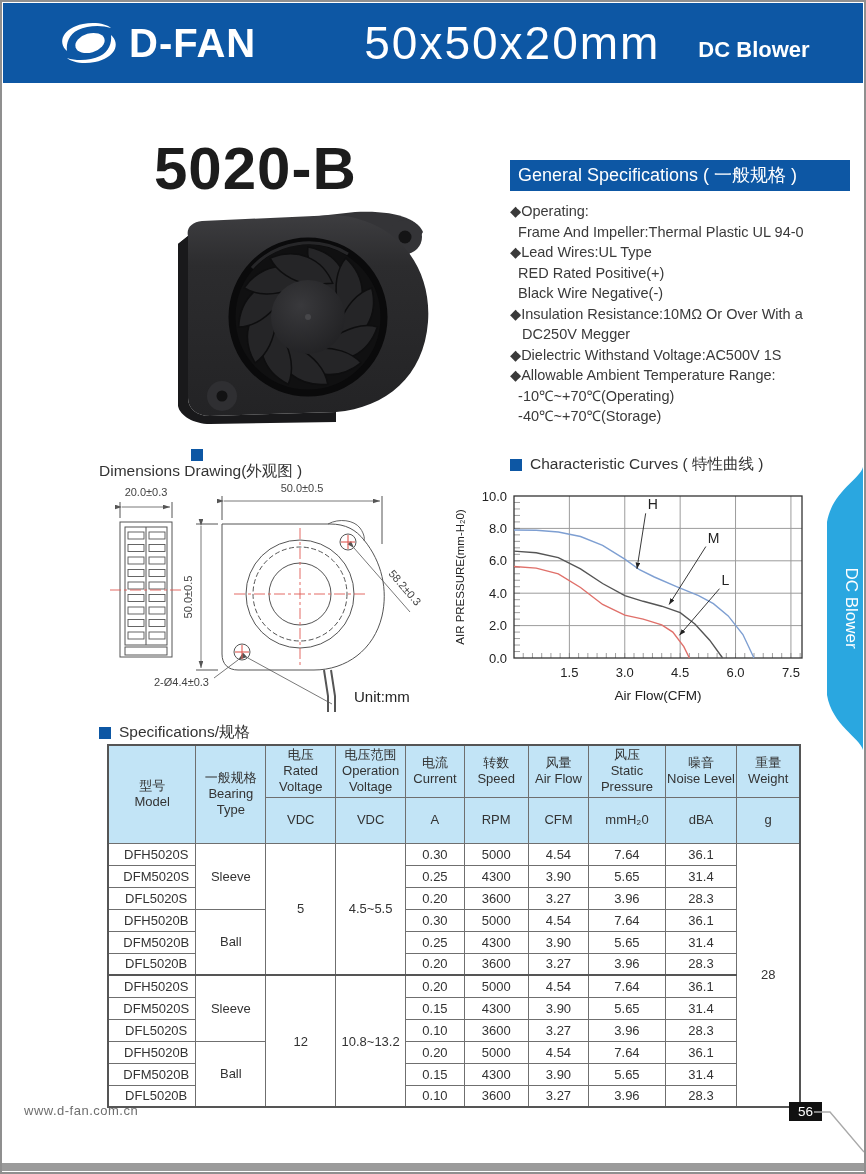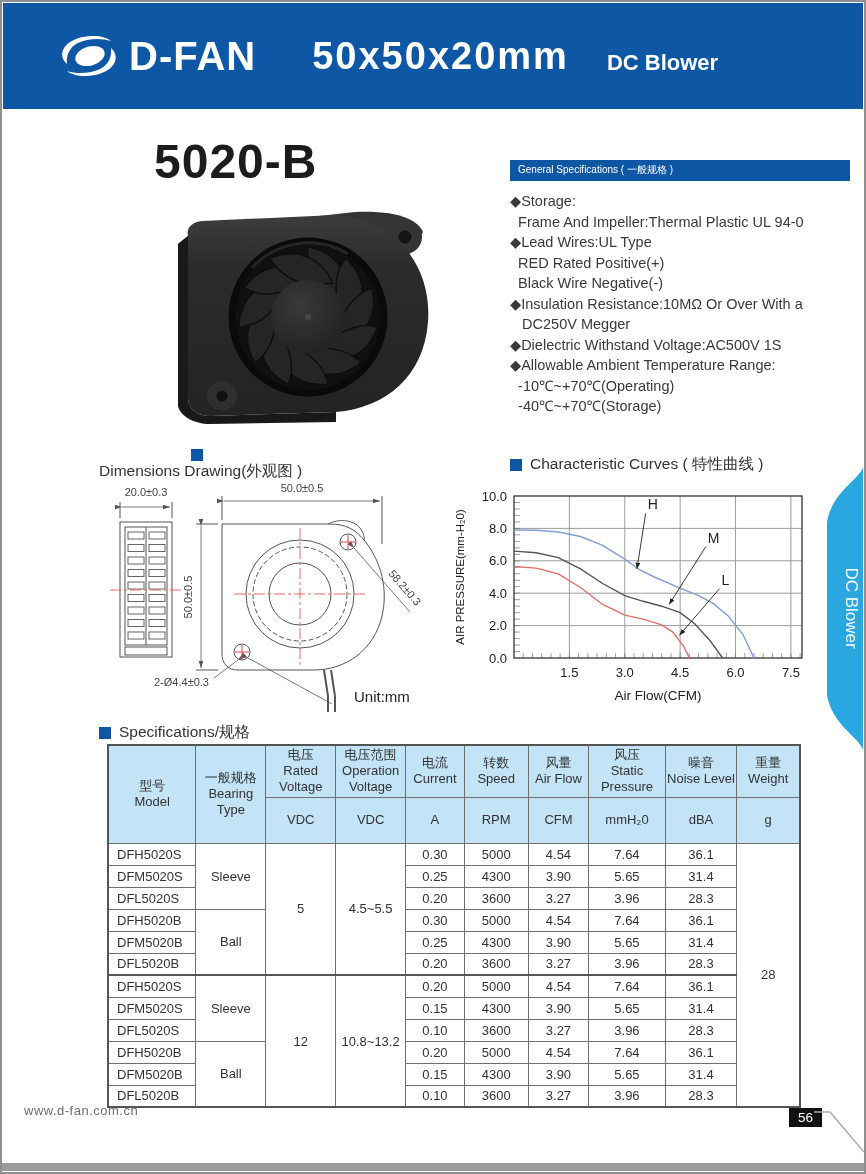--- a/index.html
+++ b/index.html
@@ -1,64 +1,64 @@
 <!DOCTYPE html>
 <html><head>
 <meta charset="utf-8">
 <style>
   * { margin:0; padding:0; box-sizing:border-box; }
   body { background:#d8d8d8; font-family:"Liberation Sans", sans-serif; }
   .page { position:relative; width:866px; height:1174px; background:#fff;
           border:2px solid #8f8f8f; overflow:hidden; margin:0 auto; }
 
   
-  .header { position:absolute; top:1px; left:1px; right:1px; height:106px;
+  .header { position:absolute; top:1px; left:1px; right:1px; height:80px;
             background:#0d57a4; display:flex; align-items:center; }
   .logo { margin-left:50px; width:72px; height:50px; }
   .brand { color:#fff; font-size:40px; font-weight:bold; letter-spacing:1px; margin-left:4px; }
-  .size-title { color:#fff; font-size:38px; font-weight:bold; margin-left:56px; letter-spacing:2px; }
+  .size-title { color:#fff; font-size:46px; font-weight:normal; margin-left:108px; letter-spacing:2px; }
   .prod-type { color:#fff; font-size:22px; font-weight:bold; margin-left:38px; margin-top:14px; }
 
   
-  .model-title { position:absolute; left:152px; top:132px; font-size:48px;
+  .model-title { position:absolute; left:152px; top:132px; font-size:60px;
                  font-weight:600; color:#1c1c1c; letter-spacing:1px; }
   .photo { position:absolute; left:138px; top:188px; }
 
   
   .gen-specs { position:absolute; left:508px; top:158px; width:340px; }
-  .gen-title { background:#0d57a4; color:#fff; font-size:10px; padding:3px 0 4px 8px; }
+  .gen-title { background:#0d57a4; color:#fff; font-size:18px; padding:3px 0 4px 8px; }
   .spec-list { list-style:none; margin-top:10px; }
   .spec-list li { font-size:14.5px; color:#3a3a3a; line-height:20.5px; white-space:pre-wrap; }
 
   
   .sec-title { position:absolute; display:flex; align-items:center; font-size:15.5px; color:#333; }
   .sq { width:12px; height:12px; background:#0d57a4; margin-right:8px; flex:0 0 auto; }
 
   
   .spec-table { position:absolute; left:105px; top:742px; width:694px;
                 border-collapse:collapse; table-layout:fixed; }
   .spec-table th, .spec-table td { border:1px solid #6f6f6f; font-weight:normal;
                 text-align:center; color:#333; }
   .spec-table th { background:#c2e4f6; font-size:13px; line-height:16px; }
   .spec-table thead tr:first-child th { height:52px; }
   .spec-table thead tr:last-child th { height:46px; }
   .spec-table td { font-size:13px; height:22px; background:#fff; }
-  .spec-table td.model { text-align:left; padding-left:8px; }
+  .spec-table td.model { text-align:center; padding-left:8px; }
   .spec-table { border:2px solid #555; }
   .spec-table tr.group-sep td { border-top:2px solid #555; }
 
   
   .side-tab { position:absolute; right:1px; top:464px; }
 
   
   .footer-site { position:absolute; left:0; top:1101px; width:780px; text-align:left;
                  font-size:13px; color:#6e6e6e; letter-spacing:0.5px;margin-left:22px; }
   .page-badge { position:absolute; left:787px; top:1100px; width:33px; height:19px;
                 background:#111; color:#fff; font-size:13.5px; text-align:center;
-                line-height:19px;margin-top:6px; }
+                line-height:19px; }
   .corner-lines { position:absolute; right:0; top:1095px; }
   .bottom-bar { position:absolute; left:0; right:0; bottom:1px; height:8px; background:#9b9b9b; }
 
   .chart-wrap { position:absolute; left:448px; top:480px; }
   .dims-wrap  { position:absolute; left:90px;  top:478px; }
   svg text { font-family:"Liberation Sans", sans-serif; }
 </style>
 </head>
 <body>
 
@@ -119,21 +119,21 @@
         <path d="M168,57 C196,62 212,85 207,112 L186,100 C174,88 166,72 168,57 Z" fill="#252527" stroke="#0e0e0f" stroke-width="1.5" transform="rotate(327.29999999999995 168 127)"></path>
       </g>
     <circle cx="168" cy="127" r="37" fill="url(#hubG)"></circle>
     <circle cx="168" cy="127" r="3" fill="#47474a"></circle>
     <path d="M112,78 A76,76 0 0 1 208,64" fill="none" stroke="#3e3e42" stroke-width="3" opacity="0.55"></path>
   </svg>
 
   <div class="gen-specs">
     <div class="gen-title">General Specifications ( 一般规格 )</div>
     <ul class="spec-list" id="spec-list">
-        <li>◆Storage:</li>
+        <li>◆Operating:</li>
         <li>  Frame And Impeller:Thermal Plastic UL 94-0</li>
         <li>◆Lead Wires:UL Type</li>
         <li>  RED Rated Positive(+)</li>
         <li>  Black Wire Negative(-)</li>
         <li>◆Insulation Resistance:10MΩ Or Over With a</li>
         <li>   DC250V Megger</li>
         <li>◆Dielectric Withstand Voltage:AC500V 1S</li>
         <li>◆Allowable Ambient Temperature Range:</li>
         <li>  -10℃~+70℃(Operating)</li>
         <li>  -40℃~+70℃(Storage)</li>

